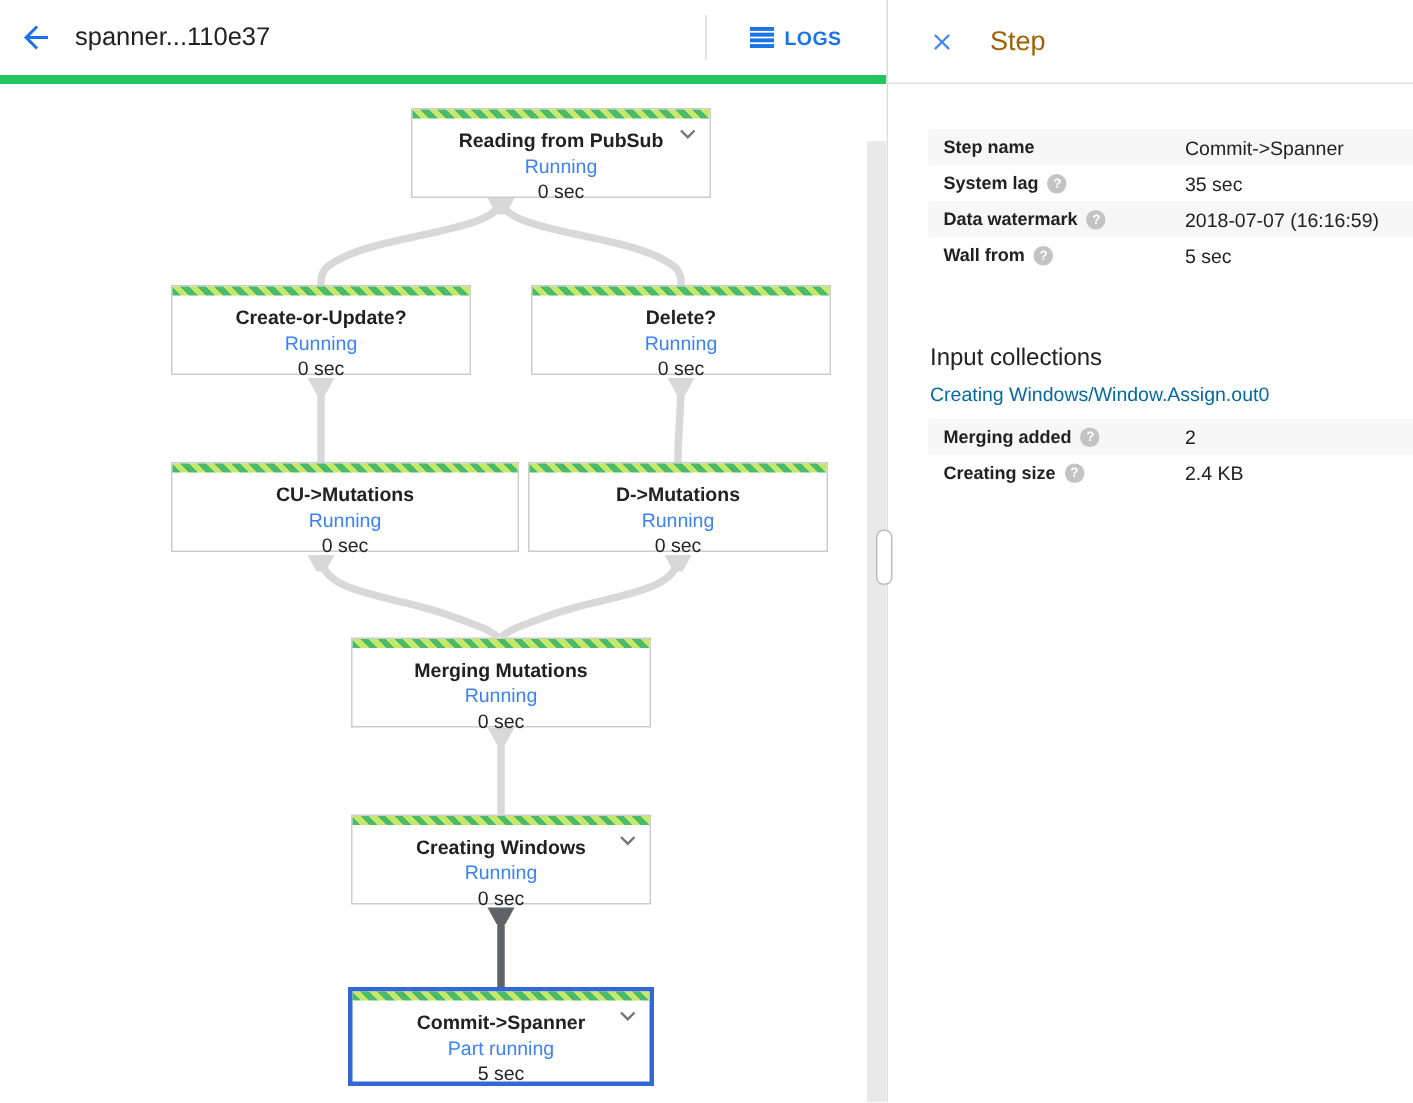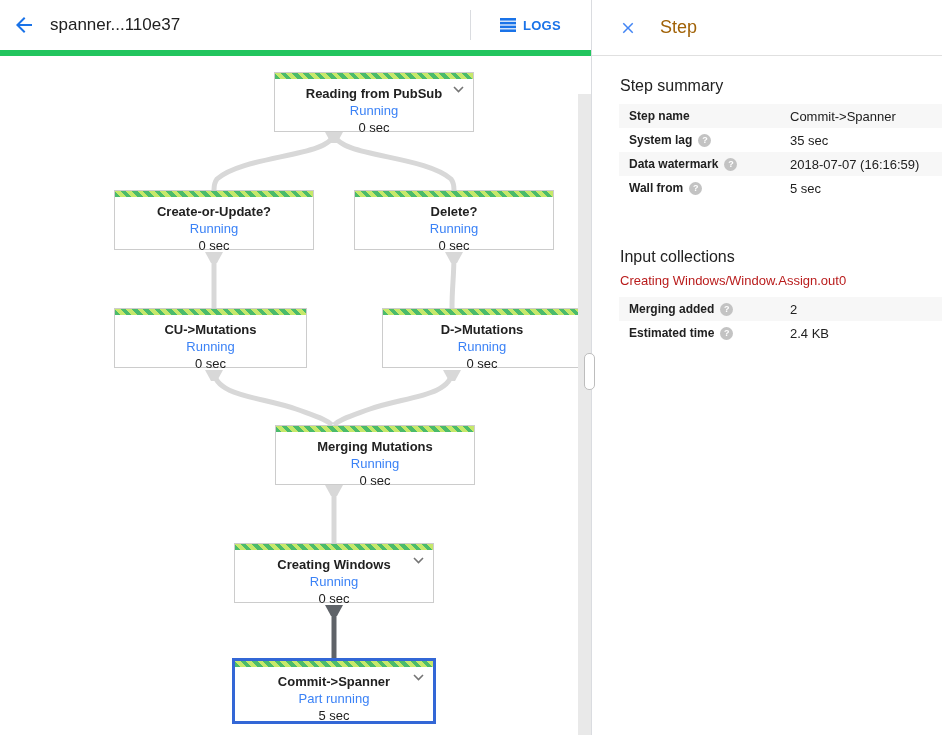--- a/index.html
+++ b/index.html
@@ -41,21 +41,21 @@
   .sec-heading { margin-left:28px; font-size:16px; font-weight:400; color:#212121; }
   .kv-table { margin-top:9px; }
   .kv-row { display:flex; align-items:center; height:24px; padding-left:10px; margin-left:27px; }
   .kv-row.alt { background:#f7f7f7; }
   .kv-label-wrap { width:161px; display:flex; align-items:center; gap:6px; flex:none; }
   .kv-label { font-size:12px; font-weight:700; color:#212121; }
   .help-icon { width:13px; height:13px; border-radius:50%; background:#c3c3c3; color:#fff; display:inline-flex; align-items:center; justify-content:center; font-size:9px; font-weight:700; cursor:pointer; }
   .help-icon::after { content:"?"; }
   .kv-value { font-size:13px; color:#212121; white-space:nowrap; }
   .collections-heading { margin-top:48px; }
-  .collection-name { margin:7px 0 6px 28px; font-size:13px; color:#b91c1c; }
+  .collection-name { margin:7px 0 6px 28px; font-size:13px; color:#0369a1; }
 </style>
 </head>
 <body>
 
 <div class="app">
 
   <div class="col-left">
     <div class="topbar">
       <svg class="back-btn" viewBox="0 0 24 24">
         <path fill="#1a73e8" d="M20 11H7.83l5.59-5.59L12 4l-8 8 8 8 1.41-1.41L7.83 13H20v-2z"></path>
@@ -129,33 +129,33 @@
             <div class="node-title">Create-or-Update?</div>
             <div class="node-status">Running</div>
             <div class="node-time">0 sec</div>
           </div>
           <div class="node" style="left: 354px; top: 134px; width: 200px; height: 60px;">
             <div class="stripe"></div>
             <div class="node-title">Delete?</div>
             <div class="node-status">Running</div>
             <div class="node-time">0 sec</div>
           </div>
-          <div class="node" style="left: 114px; top: 252px; width: 193px; height: 60px;">
+          <div class="node" style="left: 114px; top: 252px; width: 232px; height: 60px;">
             <div class="stripe"></div>
             <div class="node-title">CU-&gt;Mutations</div>
             <div class="node-status">Running</div>
             <div class="node-time">0 sec</div>
           </div>
-          <div class="node" style="left: 352px; top: 252px; width: 200px; height: 60px; margin-left: 30px;">
+          <div class="node" style="left: 352px; top: 252px; width: 200px; height: 60px;">
             <div class="stripe"></div>
             <div class="node-title">D-&gt;Mutations</div>
             <div class="node-status">Running</div>
             <div class="node-time">0 sec</div>
           </div>
-          <div class="node" style="left: 234px; top: 369px; width: 200px; height: 60px; margin-left: 41px;">
+          <div class="node" style="left: 234px; top: 369px; width: 200px; height: 60px;">
             <div class="stripe"></div>
             <div class="node-title">Merging Mutations</div>
             <div class="node-status">Running</div>
             <div class="node-time">0 sec</div>
           </div>
           <div class="node" style="left: 234px; top: 487px; width: 200px; height: 60px;">
             <div class="stripe"></div>
             <div class="node-title">Creating Windows</div>
             <div class="node-status">Running</div>
             <div class="node-time">0 sec</div>
@@ -181,21 +181,20 @@
   <div class="split-handle"></div>
 
   <div class="col-right">
     <div class="panel-header">
       <svg class="close-btn" viewBox="0 0 24 24">
         <path fill="#4285f4" d="M19 6.41L17.59 5 12 10.59 6.41 5 5 6.41 10.59 12 5 17.59 6.41 19 12 13.41 17.59 19 19 17.59 13.41 12z"></path>
       </svg>
       <div class="panel-title">Step</div>
     </div>
     <div class="panel-body">
-      <div class="sec-heading">Step summary</div>
       <div class="kv-table" id="summary-rows">
           <div class="kv-row alt">
     <div class="kv-label-wrap">
       <span class="kv-label">Step name</span>
 
     </div>
     <span class="kv-value">Commit-&gt;Spanner</span>
   </div>
           <div class="kv-row">
     <div class="kv-label-wrap">
@@ -225,21 +224,21 @@
       <div class="kv-table" id="input-rows">
           <div class="kv-row alt">
     <div class="kv-label-wrap">
       <span class="kv-label">Merging added</span>
       <span class="help-icon" style="display: inline-flex;"></span>
     </div>
     <span class="kv-value">2</span>
   </div>
           <div class="kv-row">
     <div class="kv-label-wrap">
-      <span class="kv-label">Estimated time</span>
+      <span class="kv-label">Creating size</span>
       <span class="help-icon" style="display: inline-flex;"></span>
     </div>
     <span class="kv-value">2.4 KB</span>
   </div>
         </div>
     </div>
   </div>
 
 </div>
 

